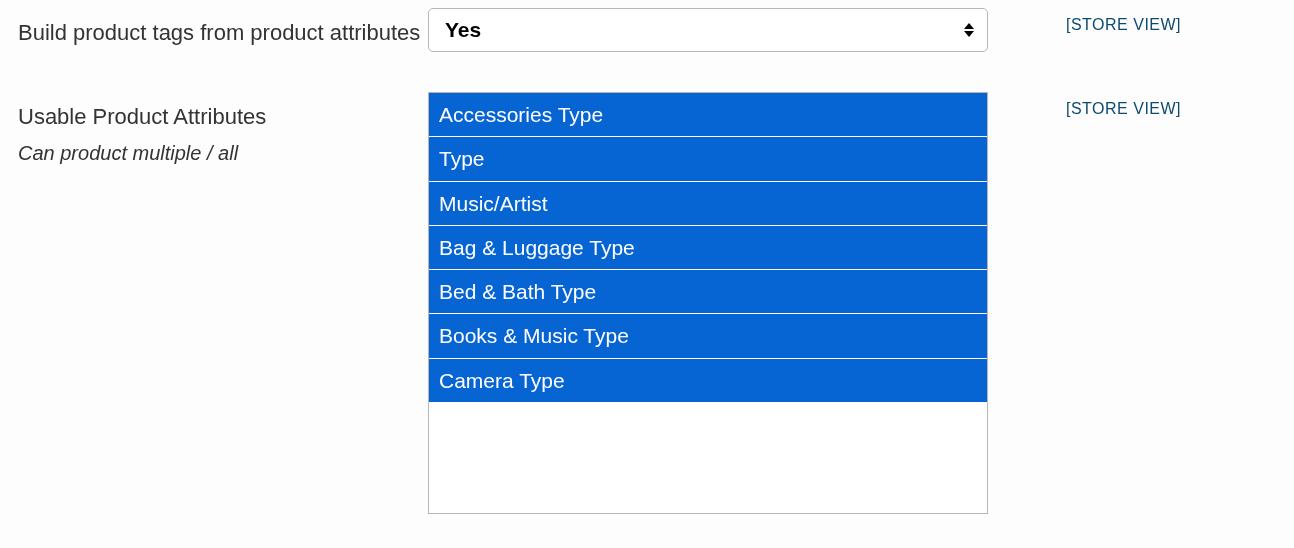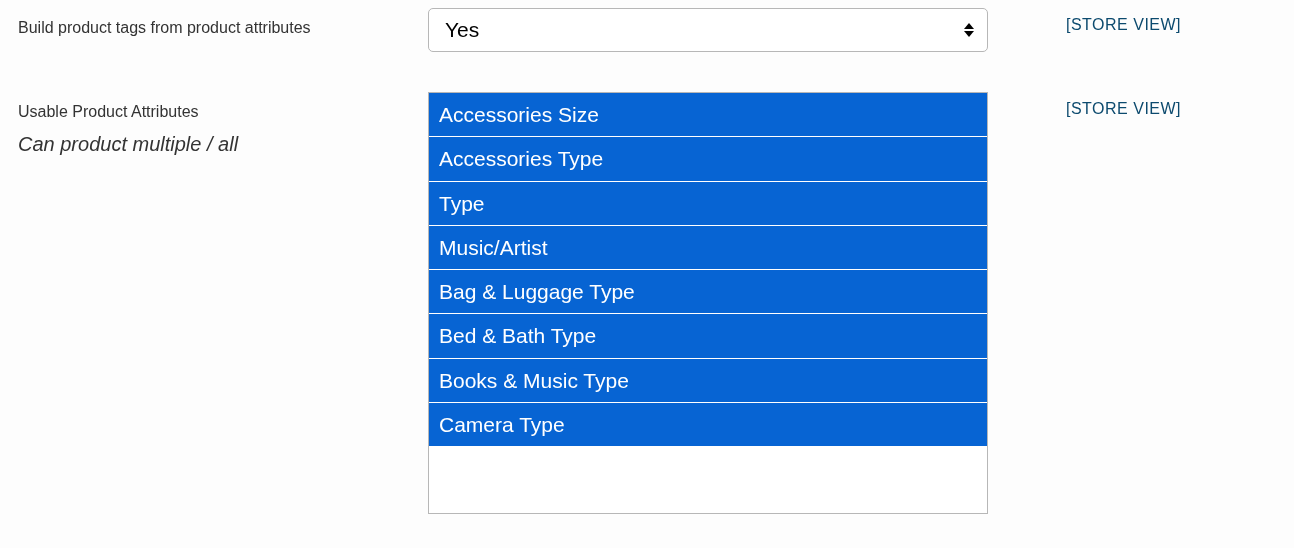--- a/index.html
+++ b/index.html
@@ -17,21 +17,21 @@
     .form-row {
       display: flex;
       align-items: flex-start;
       margin-bottom: 40px;
     }
     .label-col {
       width: 410px;
       padding-top: 8px;
     }
     .label-text {
-      font-size: 16px;
+      font-size: 22px;
       color: #333333;
       line-height: 1.5;
       font-weight: 400;
     }
     .label-hint {
       font-size: 20px;
       color: #333333;
       font-style: italic;
       margin-top: 6px;
       line-height: 1.4;
@@ -59,20 +59,21 @@
       border-radius: 5px;
       background: #ffffff;
       font-size: 21px;
       color: #000;
       padding: 0 36px 0 16px;
       appearance: none;
       -webkit-appearance: none;
       -moz-appearance: none;
       cursor: pointer;
       line-height: 42px;
+      font-weight: bold;
     }
     .select-arrows {
       position: absolute;
       right: 14px;
       top: 50%;
       transform: translateY(-50%);
       pointer-events: none;
       display: flex;
       flex-direction: column;
       align-items: center;
@@ -149,21 +150,20 @@
   </div>
 </div>
 
 <div class="form-row row2">
   <div class="label-col">
     <div class="label-text">Usable Product Attributes</div>
     <div class="label-hint">Can product multiple / all</div>
   </div>
   <div class="field-col">
     <div class="multi-select">
-      <div class="multi-option">Accessories Size</div>
       <div class="multi-option">Accessories Type</div>
       <div class="multi-option">Type</div>
       <div class="multi-option">Music/Artist</div>
       <div class="multi-option">Bag &amp; Luggage Type</div>
       <div class="multi-option">Bed &amp; Bath Type</div>
       <div class="multi-option">Books &amp; Music Type</div>
       <div class="multi-option">Camera Type</div>
     </div>
   </div>
   <div class="scope-col">

